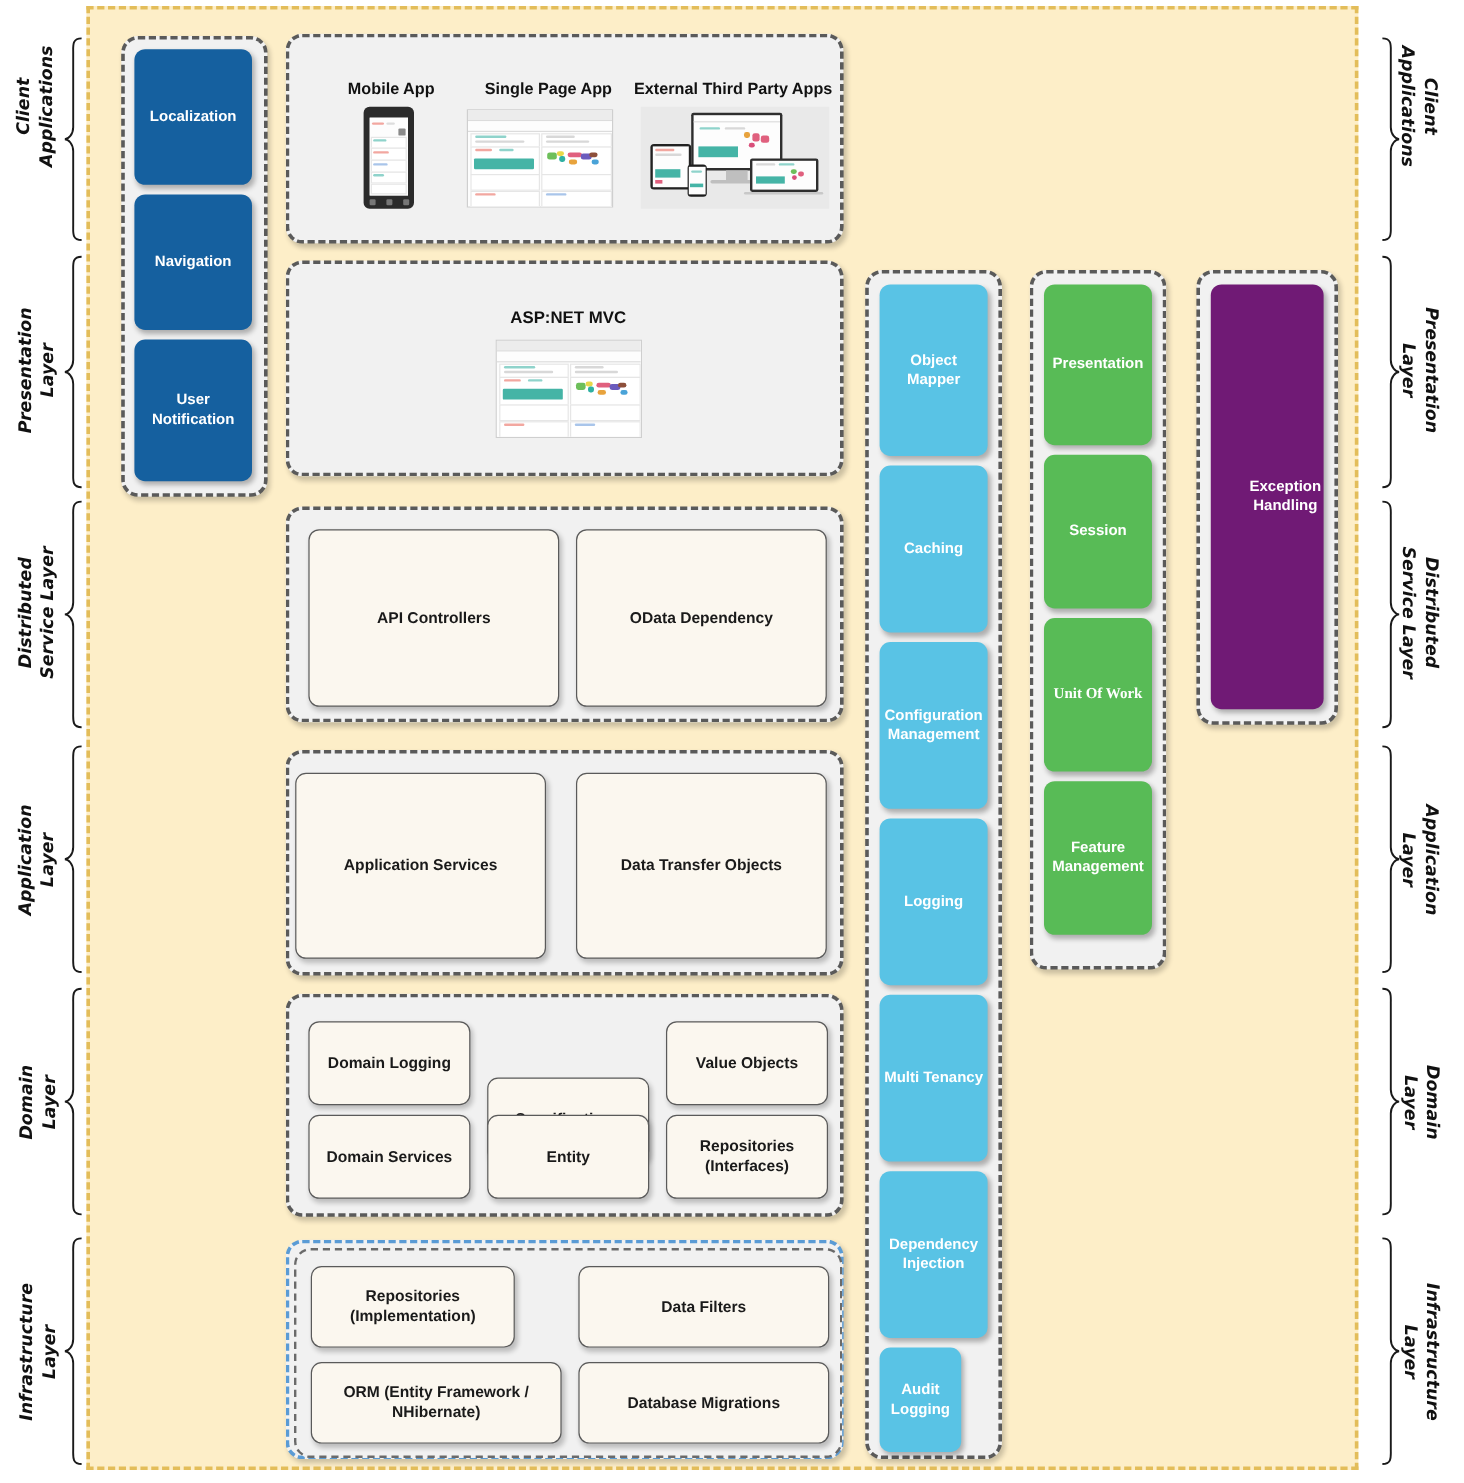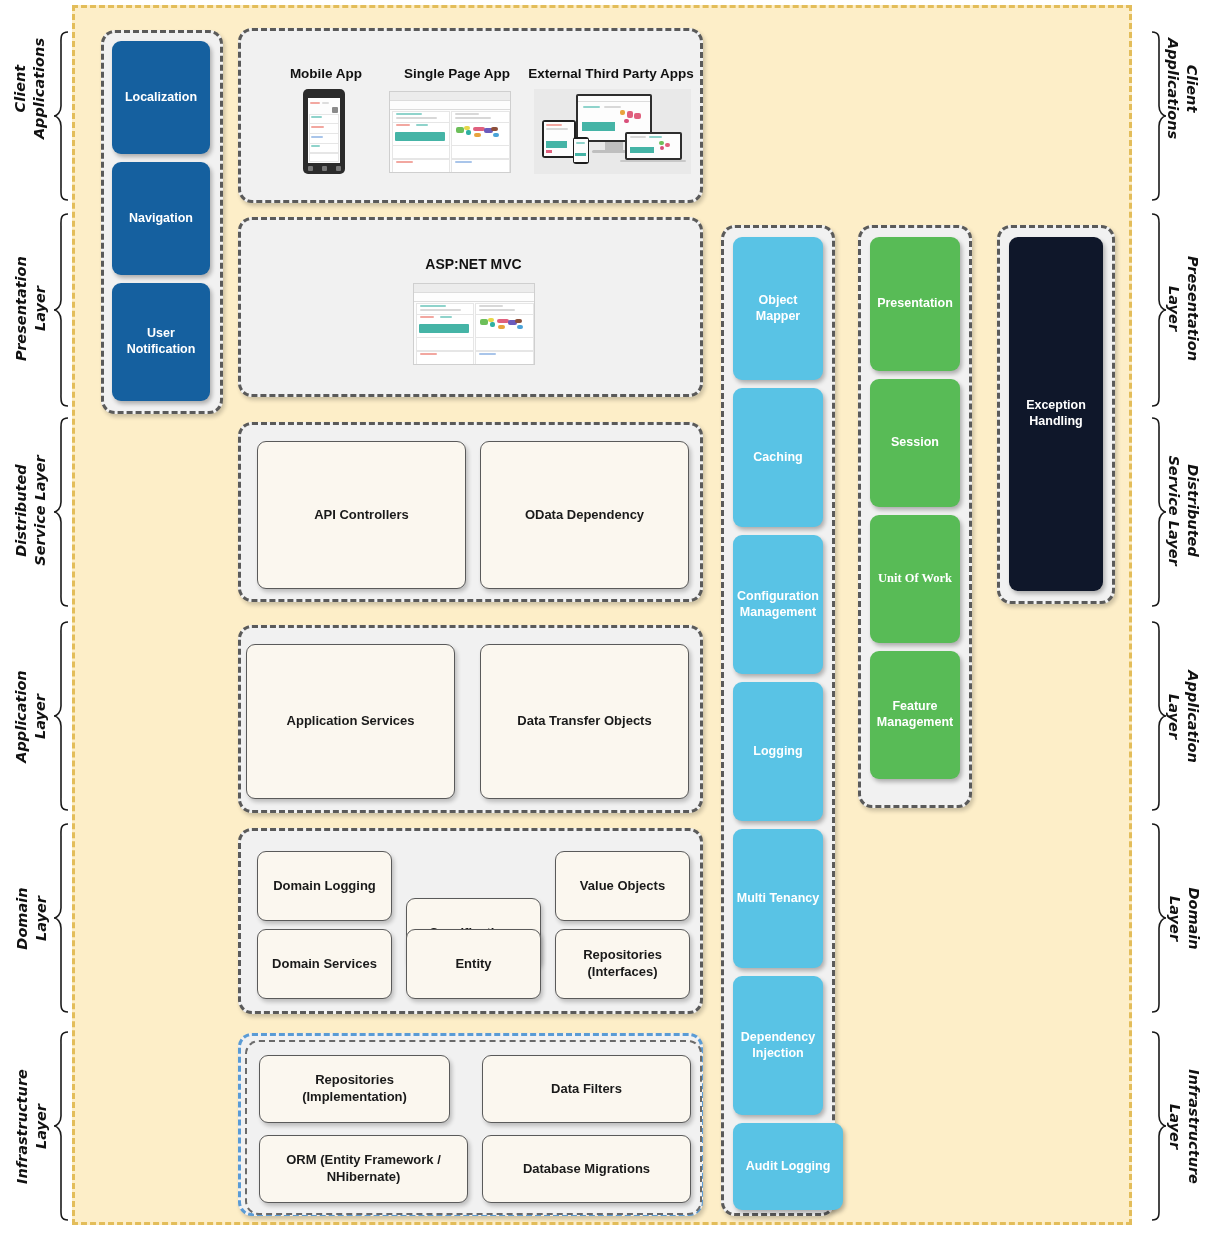--- a/index.html
+++ b/index.html
@@ -24,21 +24,21 @@
   .card{
     position:absolute; border-radius:9px; box-sizing:border-box;
     display:flex; align-items:center; justify-content:center; text-align:center;
     color:#ffffff; font-weight:bold; font-size:12.5px; line-height:1.25;
     box-shadow:2px 3px 4px rgba(0,0,0,.28);
     padding:2px;
   }
   .card.blue{background:#15609f;}
   .card.cyan{background:#59c3e5;}
   .card.green{background:#58bb56;}
-  .card.red{background:#0f172a;}
+  .card.red{background:#701a75;justify-content:flex-end;}
 
   
   .plain{
     position:absolute; background:#fbf7ef; border:1px solid #5a5a5a;
     border-radius:9px; box-sizing:border-box;
     display:flex; align-items:center; justify-content:center; text-align:center;
     color:#1a1a1a; font-size:13px; font-weight:bold; line-height:1.3; padding:3px;
     box-shadow:2px 3px 4px rgba(0,0,0,.22);
   }
 
@@ -415,21 +415,21 @@
     <div class="plain" style="left:314px; top:98px; width:135px; height:70px;">
       <span>
         <span style="display:block">Repositories</span>
         <span style="display:block">(Interfaces)</span>
       </span>
     </div>
   </div>
 
   <div class="group blue-outline" style="left:163px; top:1025px; width:465px; height:183px;">
     <div class="group inner-dash" style="left:4px; top:4px; width:457px; height:175px; background:#f1f1f1; border:2px dashed #6a6a6a;"></div>
-    <div class="plain" style="left:18px; top:19px; width:191px; height:68px;">Repositories (Implementation)</div>
+    <div class="plain" style="left:18px; top:19px; width:170px; height:68px;">Repositories (Implementation)</div>
     <div class="plain" style="left:241px; top:19px; width:209px; height:68px;">Data Filters</div>
     <div class="plain" style="left:18px; top:99px; width:209px; height:68px;">
       <span>
         <span style="display:block">ORM (Entity Framework /</span>
         <span style="display:block">NHibernate)</span>
       </span>
     </div>
     <div class="plain" style="left:241px; top:99px; width:209px; height:68px;">Database Migrations</div>
   </div>
 
@@ -451,21 +451,21 @@
     </div>
     <div class="card cyan" style="left:9px; top:601px; width:90px; height:139px;">
       <span>Multi Tenancy</span>
     </div>
     <div class="card cyan" style="left:9px; top:748px; width:90px; height:139px;">
       <span>
         <span style="display:block">Dependency</span>
         <span style="display:block">Injection</span>
       </span>
     </div>
-    <div class="card cyan" style="left:9px; top:895px; width:110px; height:87px;">
+    <div class="card cyan" style="left:9px; top:895px; width:68px; height:87px;">
       <span>Audit Logging</span>
     </div>
   </div>
 
   <div class="group" style="left:783px; top:217px; width:114px; height:583px;">
     <div class="card green" style="left:9px; top:9px; width:90px; height:134px;">
       <span>Presentation</span>
     </div>
     <div class="card green" style="left:9px; top:151px; width:90px; height:128px;">
       <span>Session</span>

